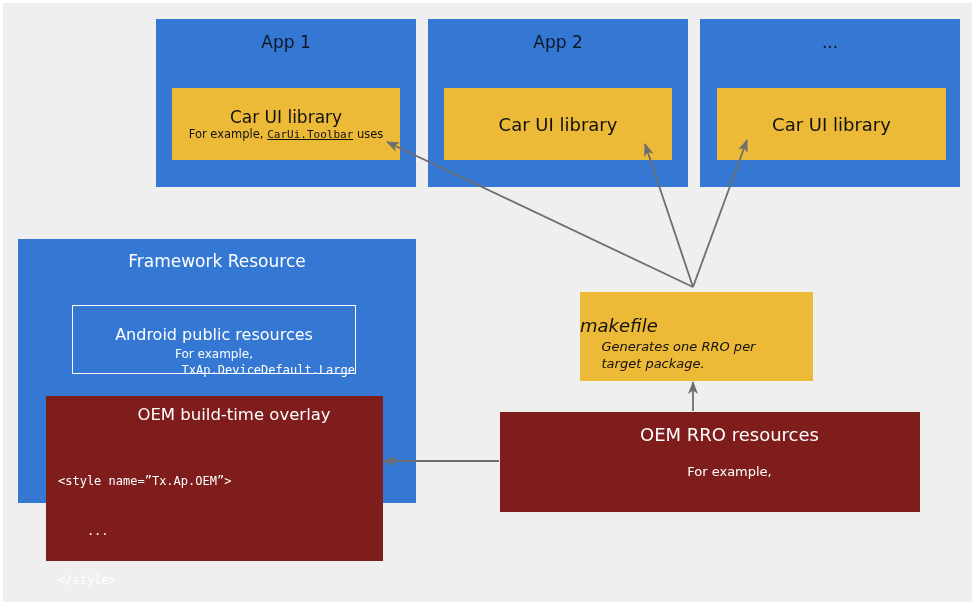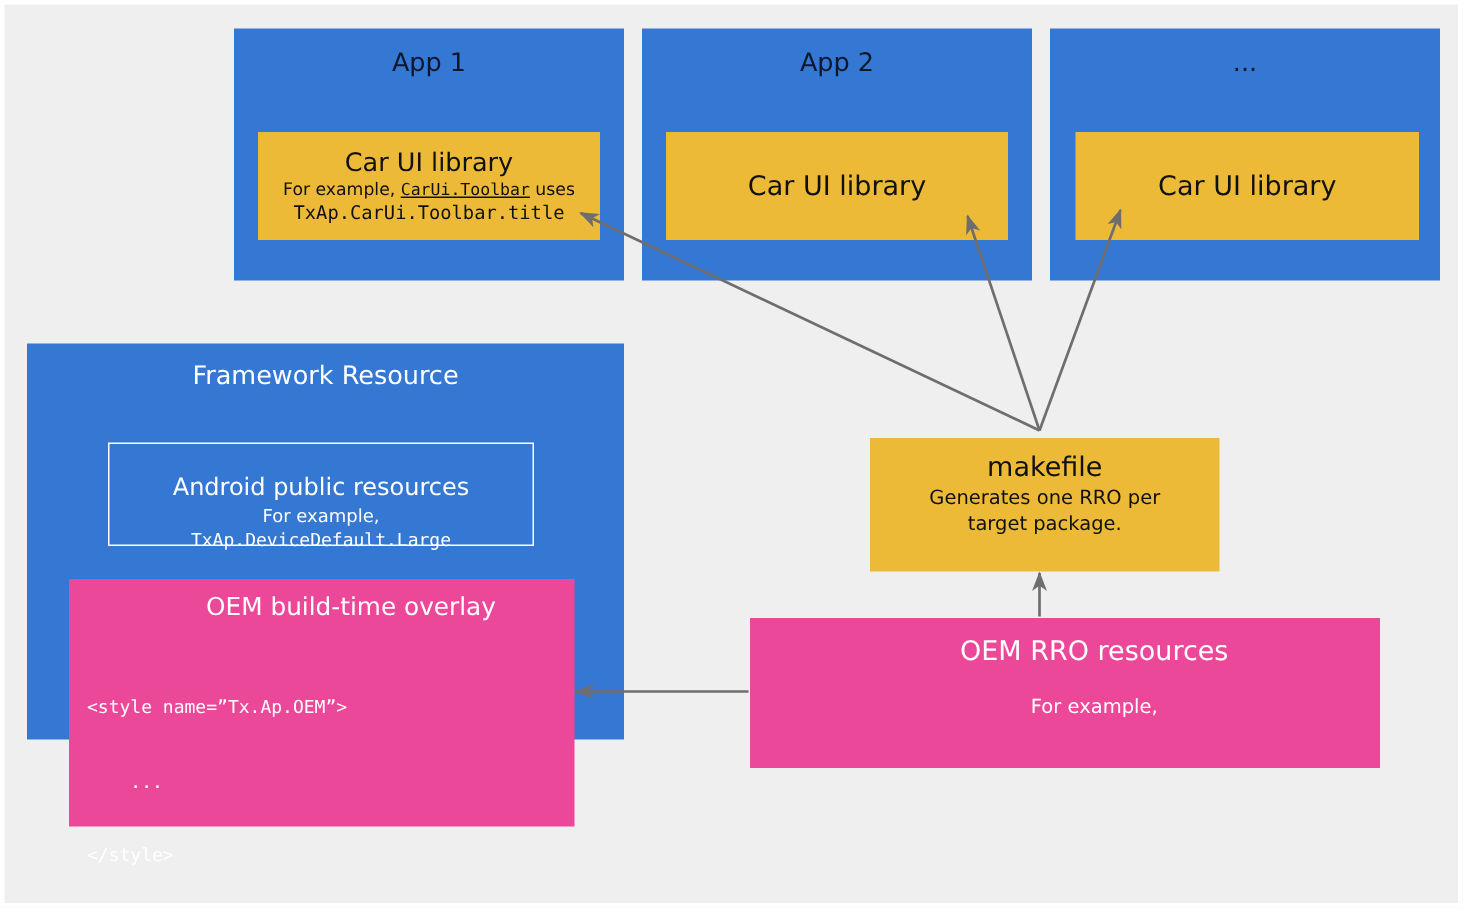--- a/index.html
+++ b/index.html
@@ -11,21 +11,21 @@
   .canvas {
     position: absolute;
     left: 3px; top: 3px;
     width: 969px; height: 599px;
     background: #efefef;
     overflow: hidden;
   }
   .box { position: absolute; box-sizing: border-box; }
   .blue   { background: #3478d4; color: #ffffff; }
   .yellow { background: #edba37; color: #111111; }
-  .green  { background: #ec4899; color: #ffffff; padding-left: 39px; }
+  .green  { background: #7f1d1d; color: #ffffff; padding-left: 39px; }
 
   .app-title {
     text-align: center;
     padding-top: 13px;
     font-size: 17px;
     color: #0f172a;
   }
   .carui {
     position: absolute;
     display: flex;
@@ -46,37 +46,37 @@
     font-size: 17px;
     color: #ffffff;
   }
   .android-public {
     border: 1.5px solid #ffffff;
     text-align: center;
     padding-top: 19px;
   }
   .ap-title { font-size: 16px; }
   .ap-note  { font-size: 12px; line-height: 16px; margin-top: 2px; }
-  .ap-code  { font-size: 12px; line-height: 16px; }
+  .ap-code  { font-size: 12px; line-height: 16px; text-align: right; }
 
   .overlay-title {
     text-align: center;
     padding-top: 9px;
     font-size: 16.5px;
   }
   .overlay-code {
     position: absolute;
     left: 12px; top: 44px;
     font-size: 12px;
     line-height: 16.5px;
     white-space: pre;
     color: #ffffff;
   }
 
-  .makefile { text-align: center; padding-top: 9px; }
+  .makefile { padding-top: 23px; font-style: italic; }
   .mk-title { font-size: 18px; }
   .mk-sub   { font-size: 13px; line-height: 17px; margin-top: 2px; width: 190px; margin-left: auto; margin-right: auto; }
 
   .oemrro { text-align: center; }
   .rro-title { font-size: 18px; padding-top: 12px; }
   .rro-note  { font-size: 13px; margin-top: 19px; }
   .rro-code  { font-size: 13px; margin-top: 3px; }
 
   svg.arrows {
     position: absolute;
@@ -88,38 +88,37 @@
 <body>
 
 <div class="canvas">
 
   <div class="box blue" style="left:153px; top:16px; width:260px; height:168px;">
     <div class="app-title">App 1</div>
   </div>
   <div class="carui yellow" style="left:169px; top:85px; width:228px; height:72px;">
     <div class="carui-title small">Car UI library</div>
     <div class="carui-note"><span>For example, </span><span class="mono" style="font-size:11px;text-decoration:underline;">CarUi.Toolbar</span><span> uses</span></div>
-    <div class="carui-code mono">TxAp.CarUi.Toolbar.title</div>
   </div>
 
   <div class="box blue" style="left:425px; top:16px; width:260px; height:168px;">
     <div class="app-title">App 2</div>
   </div>
   <div class="carui yellow" style="left:441px; top:85px; width:228px; height:72px;">
     <div class="carui-title">Car UI library</div>
   </div>
 
   <div class="box blue" style="left:697px; top:16px; width:260px; height:168px;">
     <div class="app-title">...</div>
   </div>
   <div class="carui yellow" style="left:714px; top:85px; width:229px; height:72px;">
     <div class="carui-title">Car UI library</div>
   </div>
 
-  <div class="box blue" style="left:15px; top:226px; width:398px; height:264px;">
+  <div class="box blue" style="left:15px; top:236px; width:398px; height:264px;">
     <div class="fw-title">Framework Resource</div>
 
     <div class="box blue android-public" style="left:54px; top:66px; width:284px; height:69px;">
       <div class="ap-title">Android public resources</div>
       <div class="ap-note">For example,</div>
       <div class="ap-code mono">TxAp.DeviceDefault.Large</div>
     </div>
 
     <div class="box green" style="left:28px; top:157px; width:337px; height:165px;">
       <div class="overlay-title">OEM build-time overlay</div>

